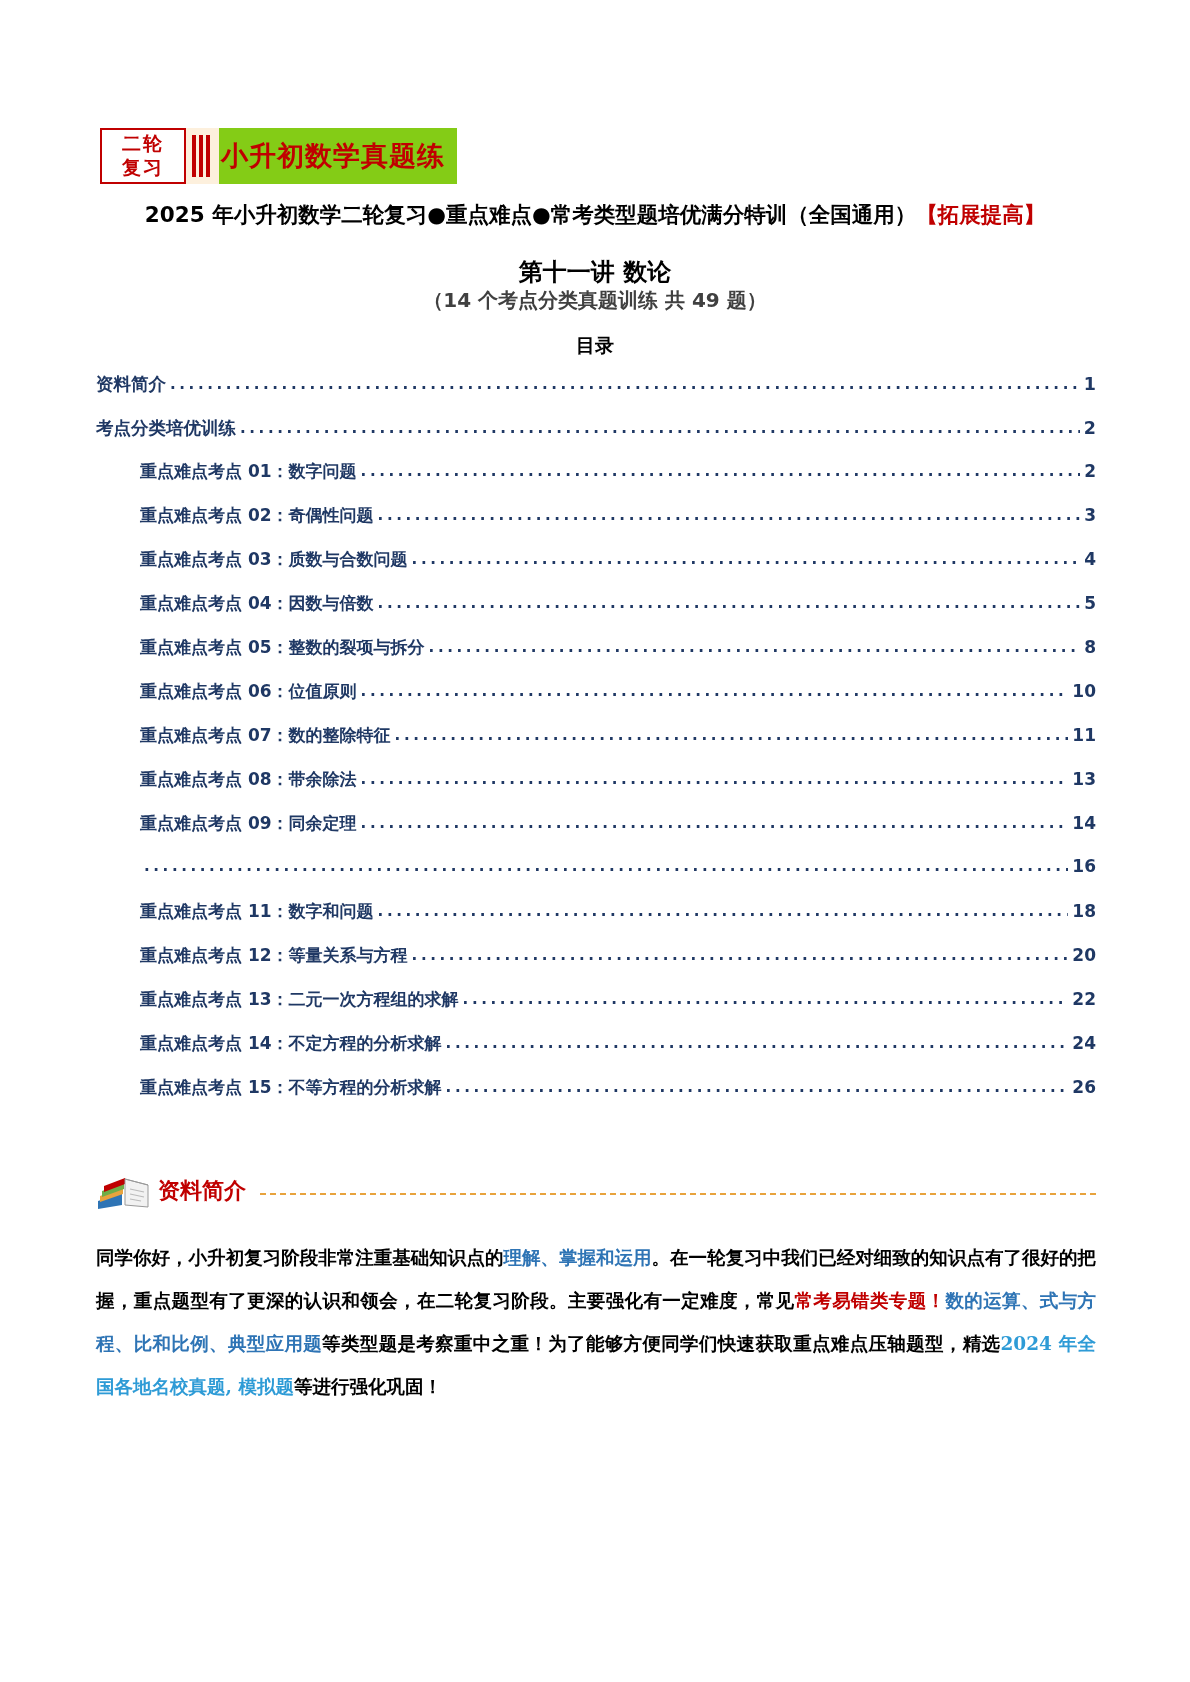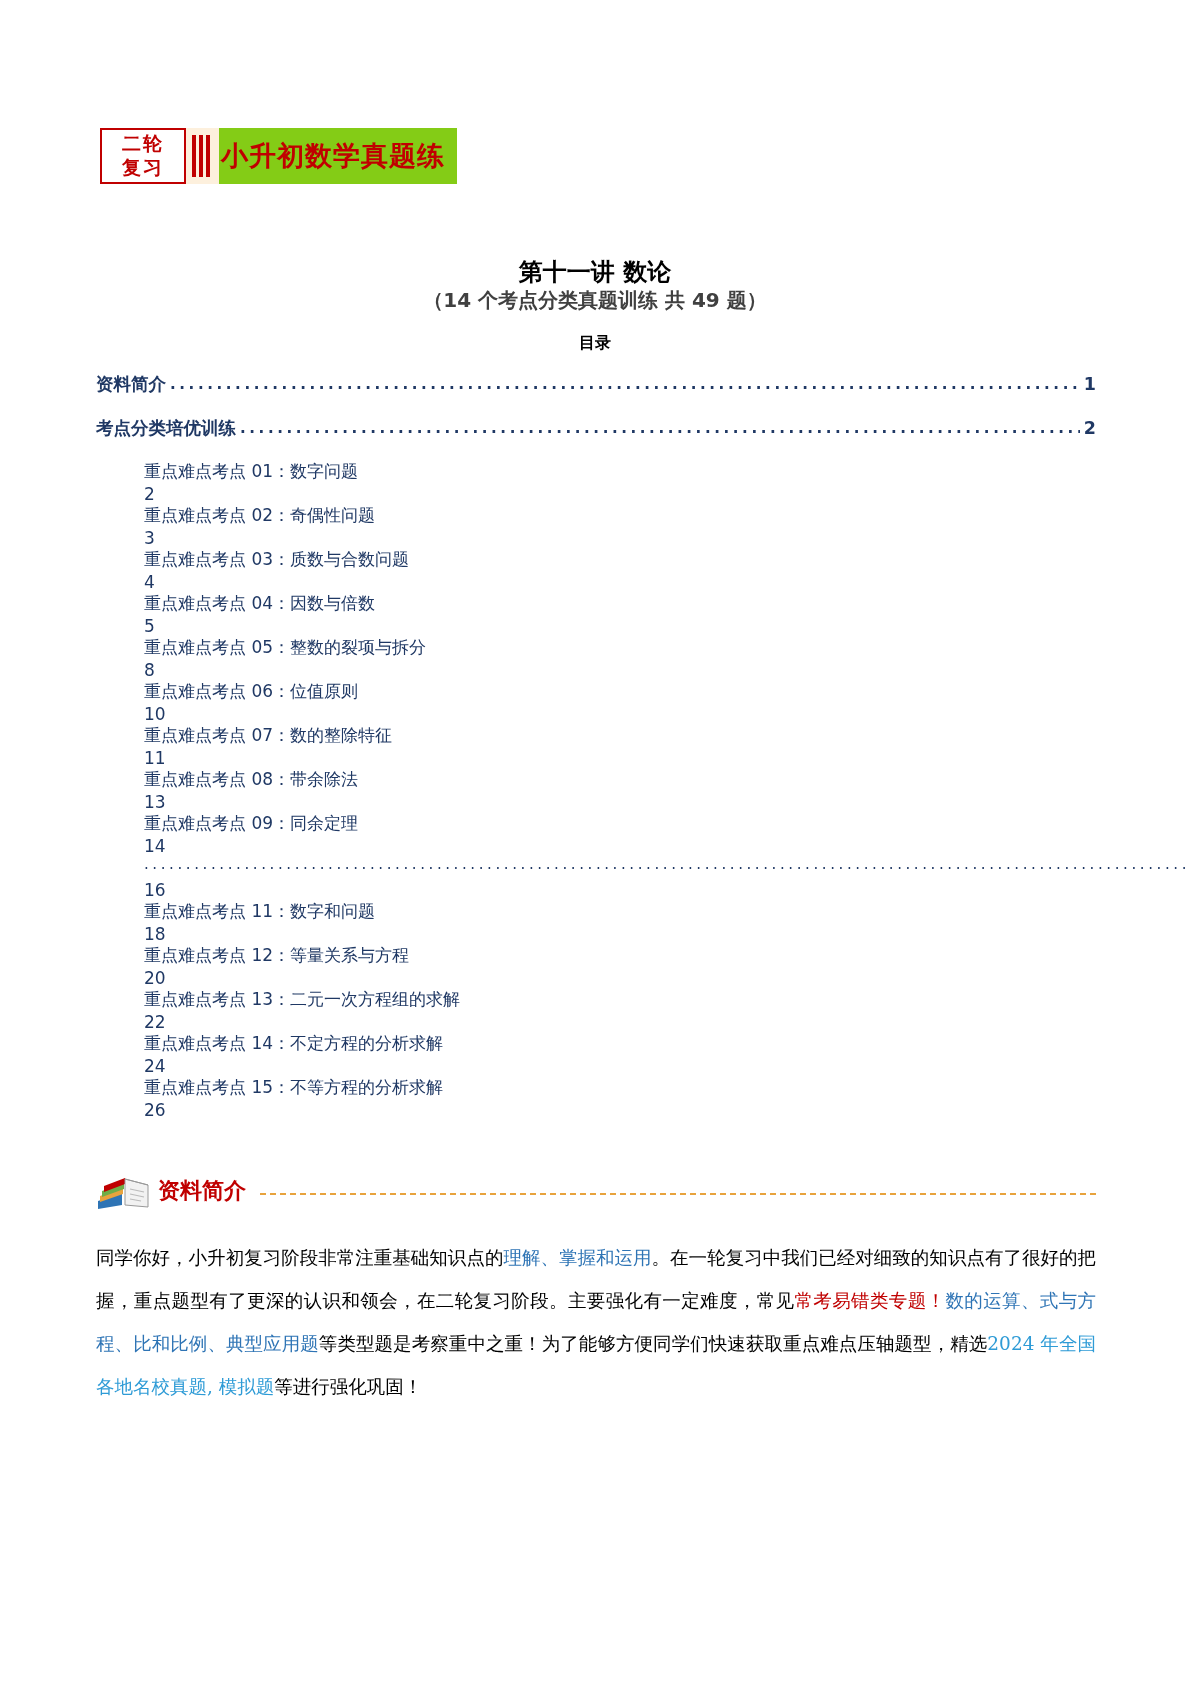--- a/index.html
+++ b/index.html
@@ -99,21 +99,21 @@
   }
   .line-3 {
     top: 287px;
     font-size: 20px;
     font-weight: bold;
     color: #404040;
     font-family: "DejaVu Sans", sans-serif;
   }
   .line-4 {
     top: 333px;
-    font-size: 16px;
+    font-size: 19px;
     font-weight: bold;
     font-family: "DejaVu Sans", sans-serif;
   }
 
   
   .toc {
     position: absolute;
     left: 96px;
     top: 372px;
     width: 1000px;
@@ -126,24 +126,23 @@
     font-family: "DejaVu Sans", sans-serif;
     height: 44px;
   }
   .toc-row.lvl1 {
     font-weight: bold;
     font-size: 17.5px;
     color: #1f3864;
   }
   .toc-row.lvl2 {
     padding-left: 44px;
-    font-weight: normal;
+    font-weight: bold;
     color: #1f3864;
     font-size: 17px;
-    flex-direction: column;
   }
   .toc-label { white-space: nowrap; }
   .toc-dots {
     flex: 1;
     margin: 0 4px;
     overflow: hidden;
     white-space: nowrap;
     color: #1f3864;
     font-size: 15px;
     letter-spacing: 3.6px;
@@ -181,21 +180,21 @@
 
   
   .intro {
     position: absolute;
     left: 96px;
     top: 1236px;
     width: 1000px;
     font-size: 18.5px;
     line-height: 43px;
     font-family: "DejaVu Serif", serif;
-    font-weight: normal;
+    font-weight: bold;
     color: #000;
     text-align: justify;
   }
   .intro .blue { color: #2e74b5; }
   .intro .red  { color: #c00000; }
   .intro .cyan { color: #2e9bd6; }
 </style>
 </head>
 <body>
 
@@ -207,20 +206,23 @@
       <span>复习</span>
     </div>
     <div class="logo-bars">
       <i></i>
         <i></i>
         <i></i>
     </div>
     <div class="logo-title">小升初数学真题练</div>
   </div>
 
+  <div class="doc-head line-1">
+    <span>2025 年小升初数学二轮复习●重点难点●常考类型题培优满分特训（全国通用）</span><span class="hl">【拓展提高】</span>
+  </div>
   <div class="doc-head line-2">第十一讲  数论</div>
   <div class="doc-head line-3">（14 个考点分类真题训练  共 49 题）</div>
   <div class="doc-head line-4">目录</div>
 
   <div class="toc">
 
     <div class="toc-row lvl1">
       <span class="toc-label">资料简介</span>
       <span class="toc-dots">...............................................................................................................................</span>
       <span class="toc-page">1</span>

